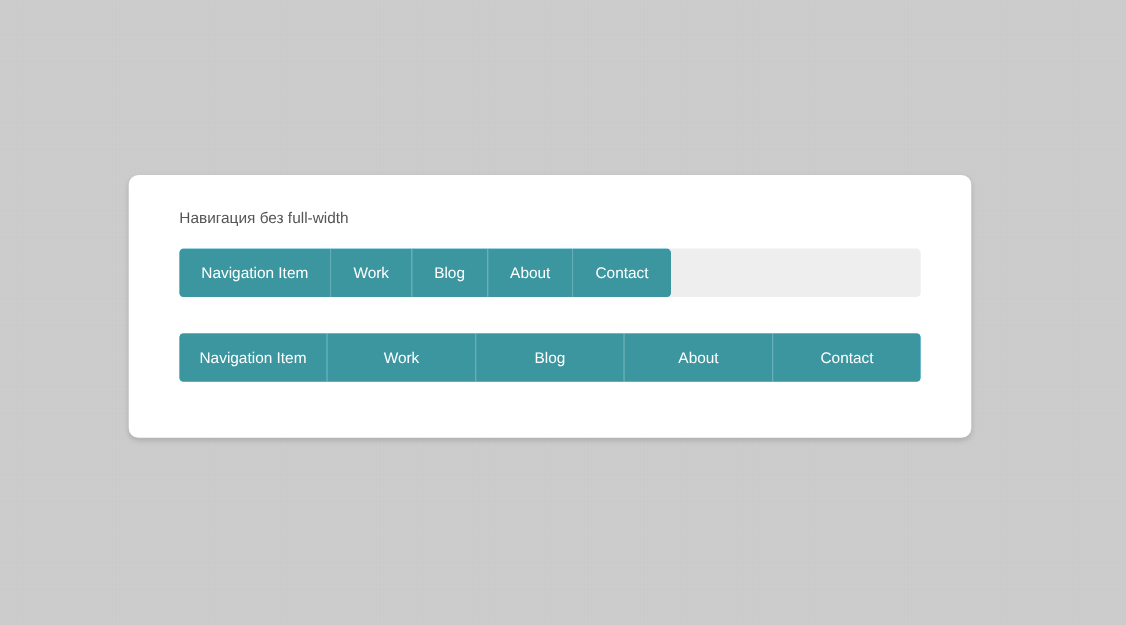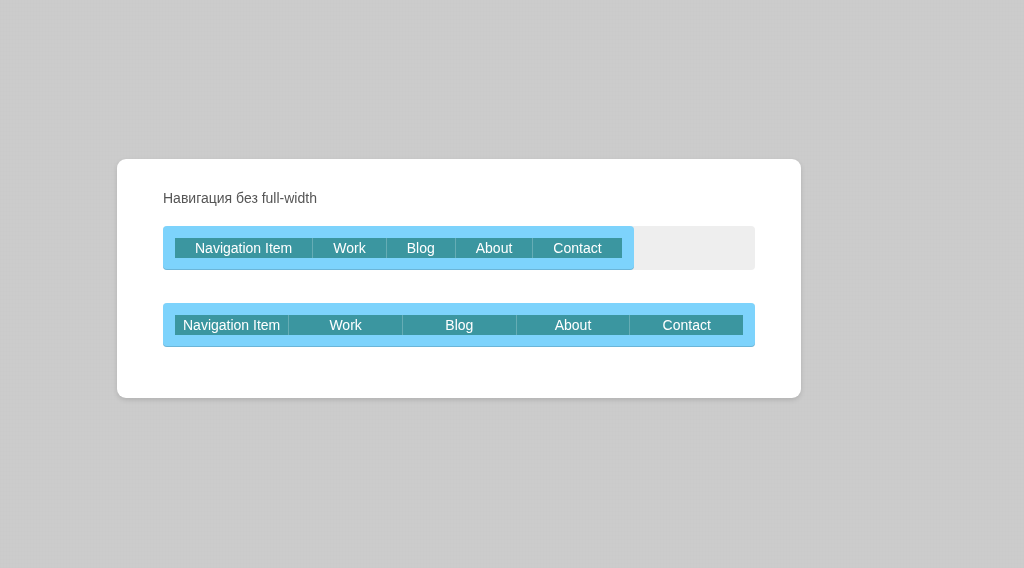--- a/index.html
+++ b/index.html
@@ -22,21 +22,21 @@
     opacity: .35;
     background-image:
       repeating-linear-gradient(90deg, rgba(0,0,0,.018) 0 1px, rgba(255,255,255,0) 1px 3px),
       repeating-linear-gradient(0deg, rgba(0,0,0,.012) 0 1px, rgba(255,255,255,0) 1px 4px);
   }
 
   .card {
     position: absolute;
     left: 117px;
     top: 159px;
-    width: 684px;
+    width: 766px;
     height: 239px;
     background: #ffffff;
     border-radius: 9px;
     box-shadow: 0 2px 5px rgba(0,0,0,.13);
     box-sizing: border-box;
   }
 
   .section {
     position: absolute;
     left: 46px;
@@ -63,21 +63,21 @@
     align-items: stretch;
     box-sizing: border-box;
   }
   .nav-track.full-width .nav-list { width: 100%; }
 
   .nav-list {
     display: flex;
     align-items: stretch;
     list-style: none;
     margin: 0;
-    padding: 12px;
+    padding: 0;
     border-radius: 4px;
     overflow: hidden;
     background: #7dd3fc;
     box-shadow: inset 0 -1px 0 rgba(0,0,0,.14);
   }
 
   .nav-item {
     display: flex;
     align-items: center;
     justify-content: center;

